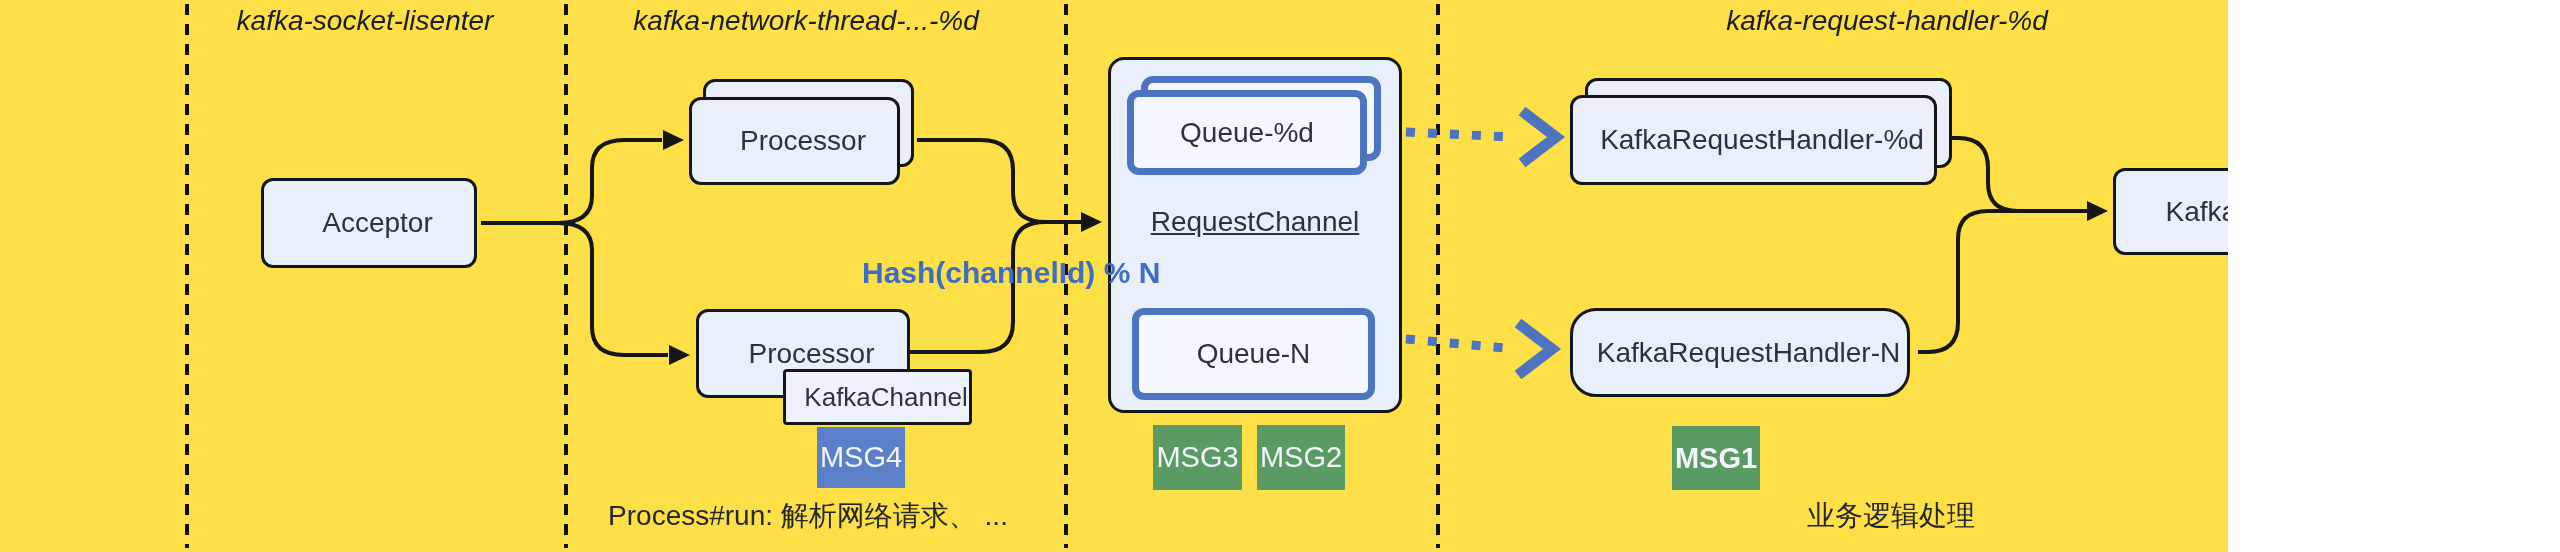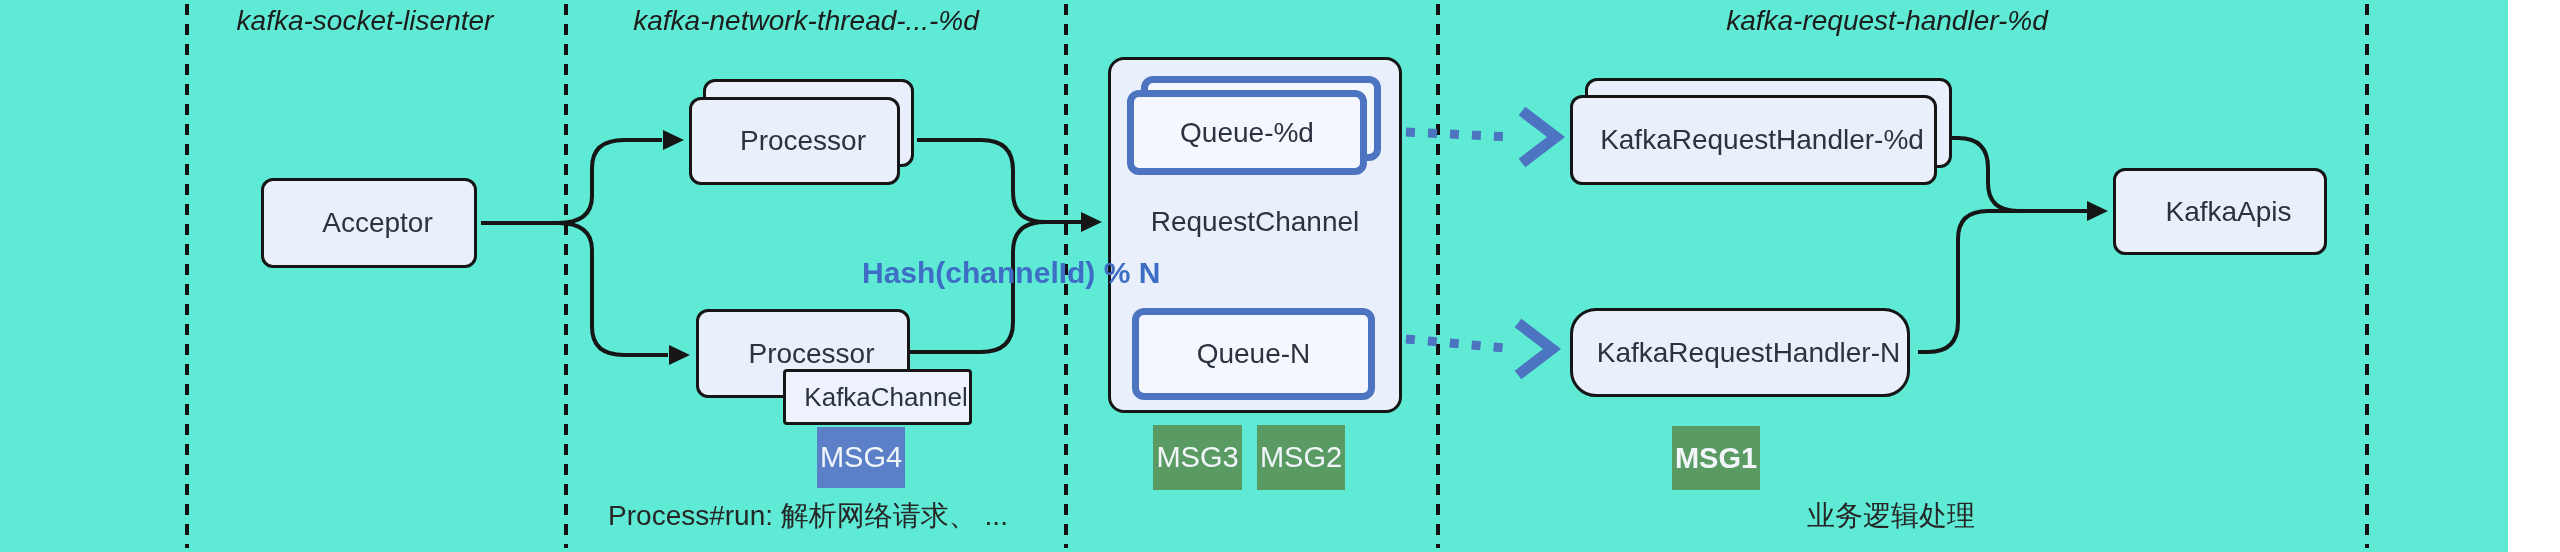--- a/index.html
+++ b/index.html
@@ -8,21 +8,21 @@
     --badge-blue:#5b80c8;
     --badge-green:#5a9b64;
     --hash-blue:#3d6dc4;
     --node-fill:#eaf0fb;
     --queue-fill:#f4f7fe;
     --container-fill:#e9effb;
     --text-dark:#2b3240;
   }
   html,body{margin:0;padding:0;background:#ffffff;}
   #canvas{
-    position:relative;width:2508px;height:552px;background:#5eead4;overflow:hidden;
+    position:relative;width:2228px;height:552px;background:#fde047;overflow:hidden;
     font-family:"Liberation Sans","DejaVu Sans",sans-serif;color:var(--text-dark);
   }
   #wires{position:absolute;left:0;top:0;z-index:1;}
   .sep{stroke:#111;stroke-width:4;stroke-dasharray:11 9;fill:none;}
   .wire{stroke:var(--line);stroke-width:4;fill:none;}
   .ah{fill:var(--line);stroke:none;}
   .bluedot{stroke:var(--accent-blue);stroke-width:9;stroke-dasharray:9 13;fill:none;stroke-linecap:butt;}
   .bluechev{stroke:var(--accent-blue);stroke-width:11;fill:none;stroke-linejoin:miter;stroke-linecap:butt;}
   .node{
     position:absolute;z-index:3;background:var(--node-fill);
@@ -57,21 +57,21 @@
   }
   .caption{
     position:absolute;top:497px;transform:translateX(-50%);z-index:6;
     font-size:28px;color:#262626;white-space:nowrap;
   }
   .annotation{
     position:absolute;left:862px;top:256px;z-index:7;
     font-size:30px;font-weight:bold;color:var(--hash-blue);white-space:nowrap;
   }
   .rc-label{position:absolute;left:1255px;top:222px;transform:translate(-50%,-50%);
-    z-index:4;font-size:28px;color:var(--text-dark);white-space:nowrap;}
+    z-index:4;font-size:28px;color:var(--text-dark);white-space:nowrap;text-decoration:underline;}
 </style>
 </head>
 <body>
 
 <div id="canvas">
 
   <svg id="wires" width="2560" height="552" viewBox="0 0 2560 552">
 
     <line class="sep" x1="187" y1="4" x2="187" y2="548"></line>
     <line class="sep" x1="566" y1="4" x2="566" y2="548"></line>

